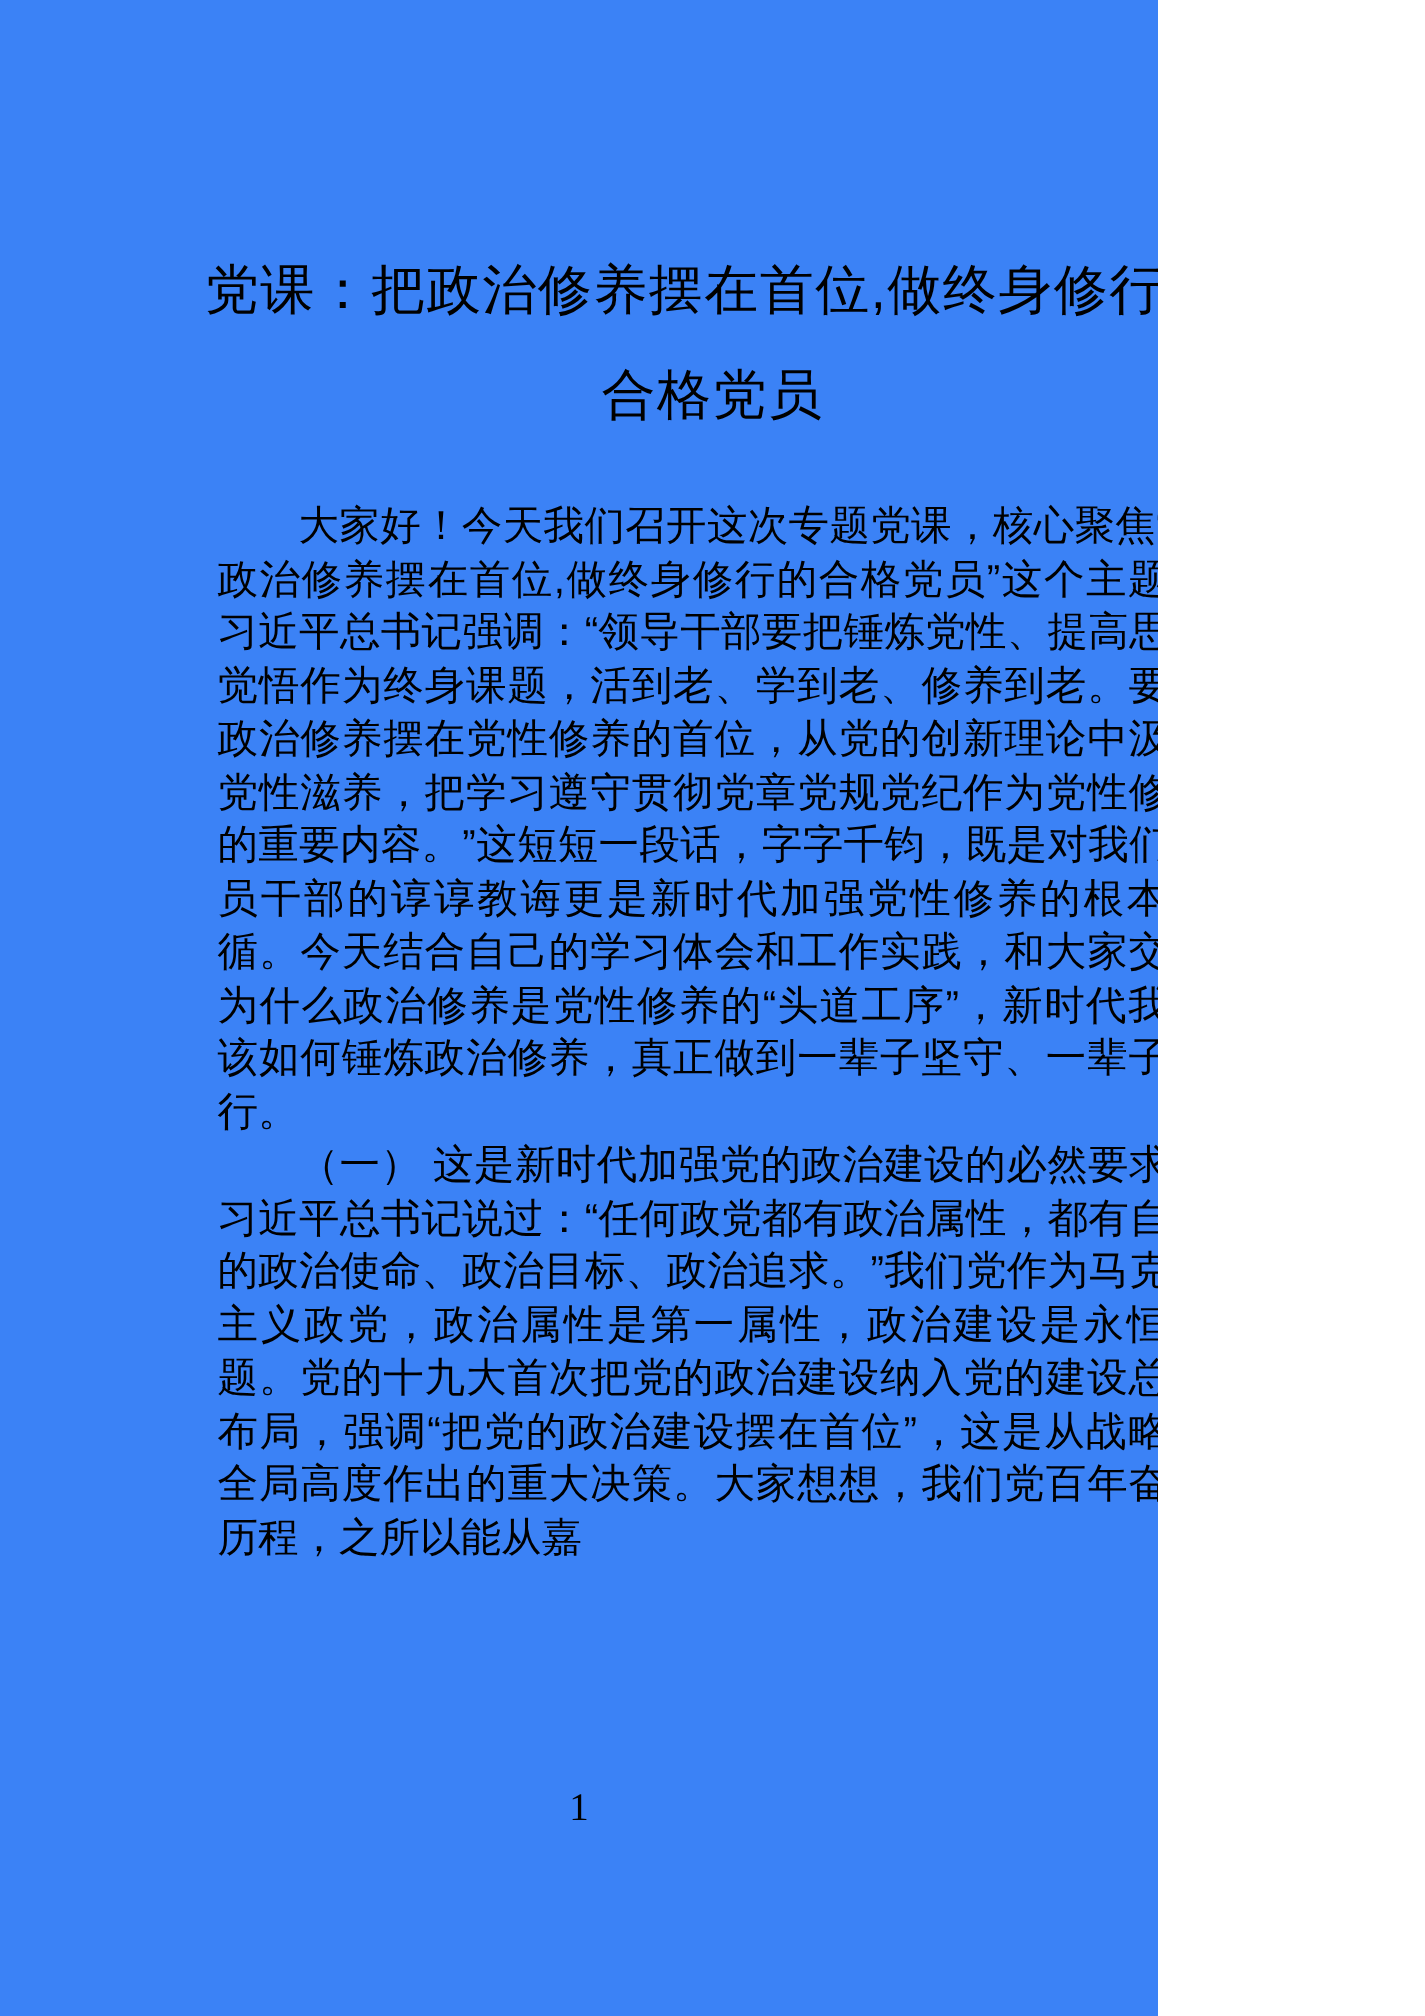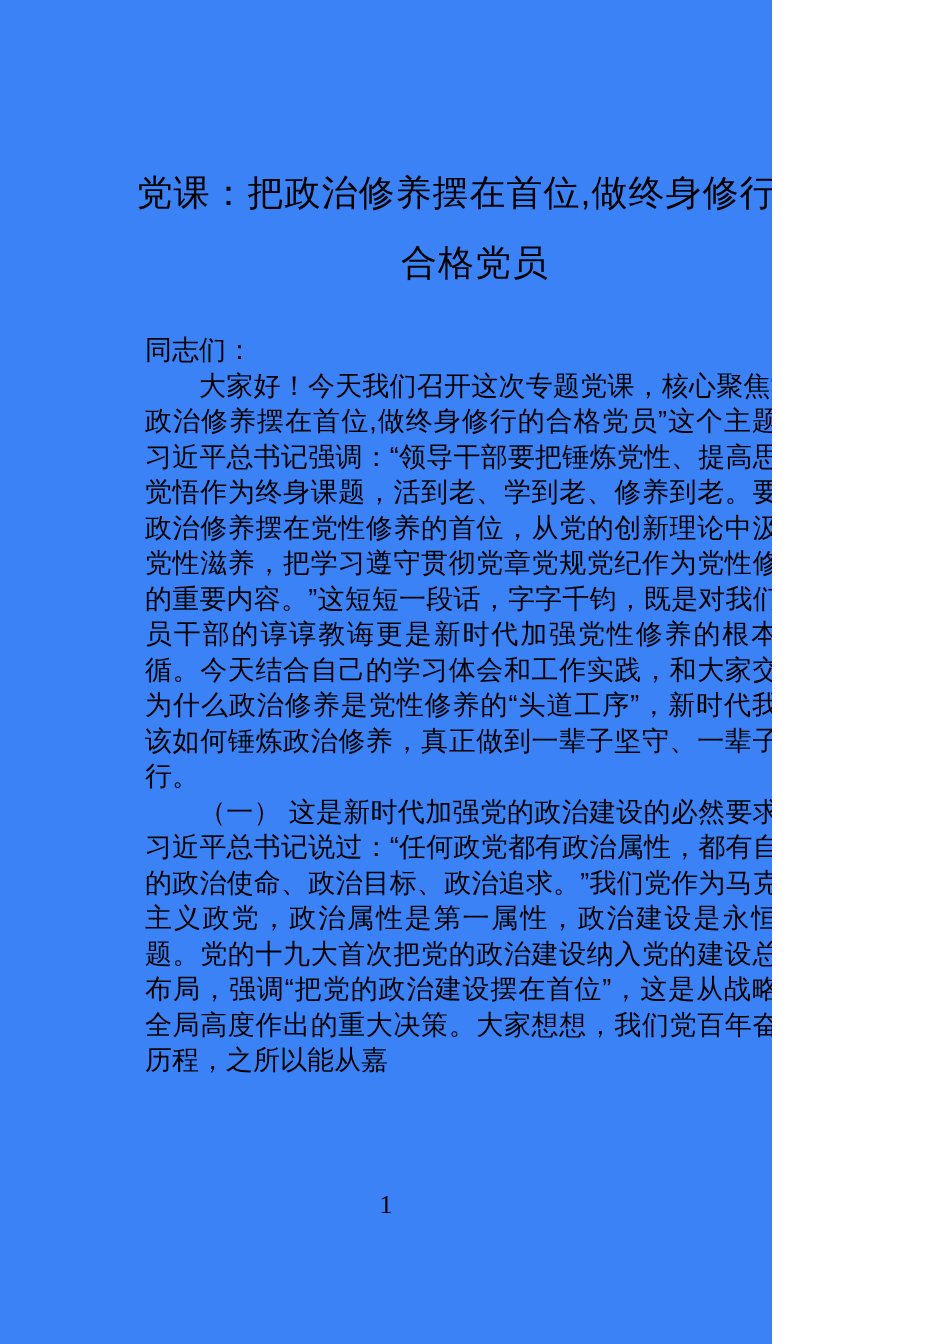--- a/index.html
+++ b/index.html
@@ -52,20 +52,19 @@
   }
 </style>
 </head>
 <body>
 
 <div class="page">
 
   <div class="doc-title">党课：把政治修养摆在首位,做终身修行的合格党员</div>
 
   <div class="doc-body">
-    <p class="para">同志们：</p>
     <p class="para indent">大家好！今天我们召开这次专题党课，核心聚焦“把政治修养摆在首位,做终身修行的合格党员”这个主题。习近平总书记强调：“领导干部要把锤炼党性、提高思想觉悟作为终身课题，活到老、学到老、修养到老。要把政治修养摆在党性修养的首位，从党的创新理论中汲取党性滋养，把学习遵守贯彻党章党规党纪作为党性修养的重要内容。”这短短一段话，字字千钧，既是对我们党员干部的谆谆教诲更是新时代加强党性修养的根本遵循。今天结合自己的学习体会和工作实践，和大家交流为什么政治修养是党性修养的“头道工序”，新时代我们该如何锤炼政治修养，真正做到一辈子坚守、一辈子践行。</p>
     <p class="para indent">（一） 这是新时代加强党的政治建设的必然要求。习近平总书记说过：“任何政党都有政治属性，都有自己的政治使命、政治目标、政治追求。”我们党作为马克思主义政党，政治属性是第一属性，政治建设是永恒课题。党的十九大首次把党的政治建设纳入党的建设总体布局，强调“把党的政治建设摆在首位”，这是从战略和全局高度作出的重大决策。大家想想，我们党百年奋斗历程，之所以能从嘉</p>
   </div>
 
   <div class="page-number">1</div>
 
 </div>
 
 </body></html>

